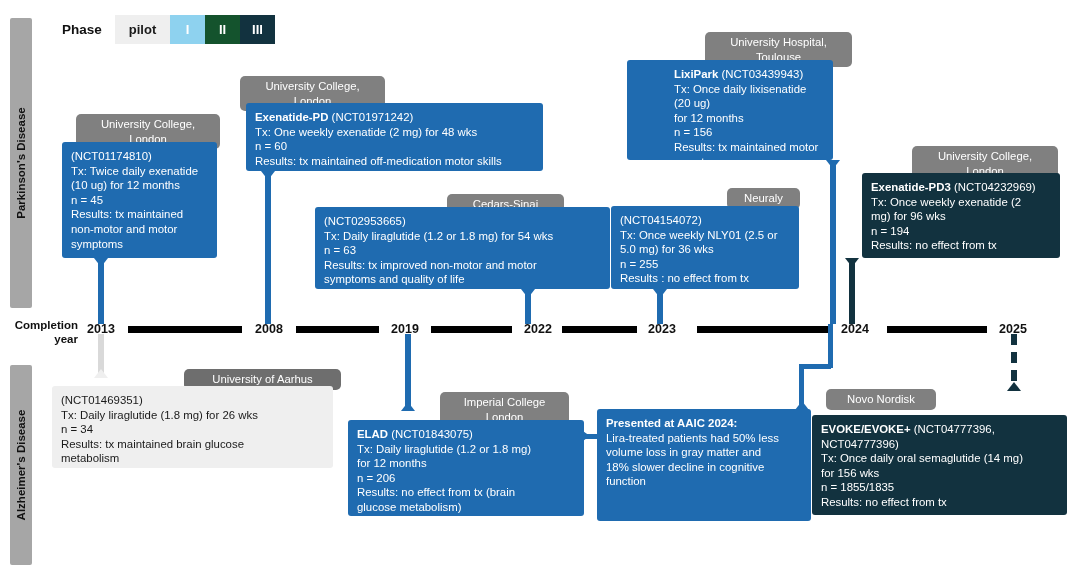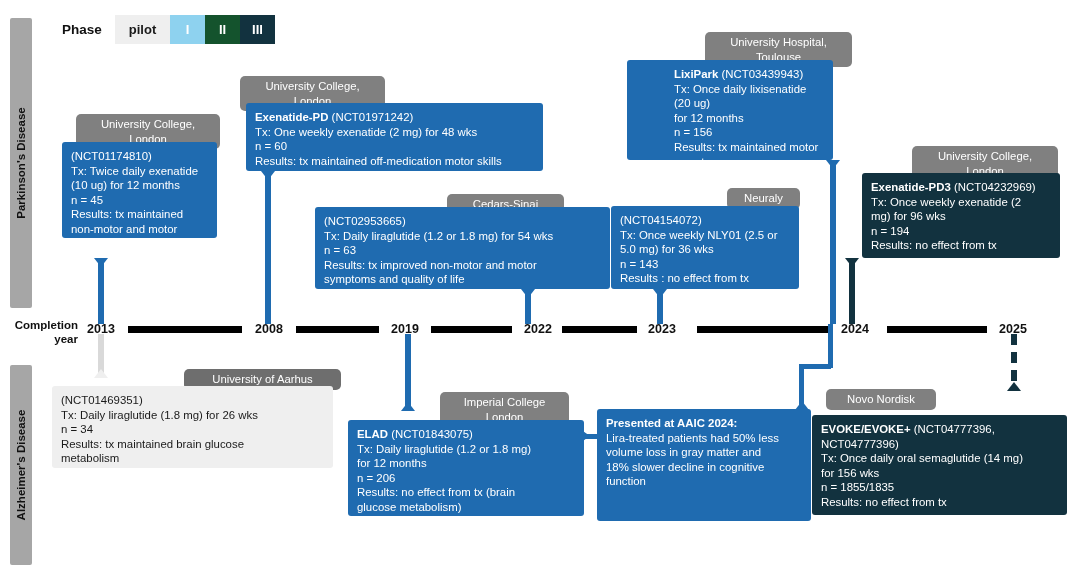--- a/index.html
+++ b/index.html
@@ -95,21 +95,21 @@
 
 <div class="abs seg" style="left:128px;top:326px;width:114px;"></div>
 <div class="abs seg" style="left:296px;top:326px;width:83px;"></div>
 <div class="abs seg" style="left:431px;top:326px;width:81px;"></div>
 <div class="abs seg" style="left:562px;top:326px;width:75px;"></div>
 <div class="abs seg" style="left:697px;top:326px;width:133px;"></div>
 <div class="abs seg" style="left:887px;top:326px;width:100px;"></div>
 
 <div class="abs tag" style="left:76px;top:114px;width:144px;white-space:pre-line;">University College,
 London</div>
-<div class="abs card c-p2" style="left:62px;top:142px;width:155px;height:96px;">
+<div class="abs card c-p2" style="left:62px;top:142px;width:155px;height:116px;">
   <div>(NCT01174810)</div>
   <div>Tx: Twice daily exenatide</div>
   <div>(10 ug) for 12 months</div>
   <div>n =  45</div>
   <div>Results: tx  maintained</div>
   <div>non-motor and motor</div>
   <div>symptoms</div>
 </div>
 <div class="abs nub-down" style="left:94px;top:258px;"></div>
 <div class="abs stem s-p2" style="left:98px;top:262px;height:62px;"></div>
@@ -135,21 +135,21 @@
   <div>symptoms and quality of life</div>
 </div>
 <div class="abs nub-down" style="left:521px;top:289px;"></div>
 <div class="abs stem s-p2" style="left:525px;top:293px;height:31px;"></div>
 
 <div class="abs tag" style="left:727px;top:188px;width:73px;">Neuraly</div>
 <div class="abs card c-p2" style="left:611px;top:206px;width:188px;height:83px;">
   <div>(NCT04154072)</div>
   <div>Tx: Once weekly NLY01 (2.5 or</div>
   <div>5.0 mg) for 36 wks</div>
-  <div>n = 143</div>
+  <div>n = 255</div>
   <div>Results : no effect from tx</div>
 </div>
 <div class="abs nub-down" style="left:653px;top:289px;"></div>
 <div class="abs stem s-p2" style="left:657px;top:293px;height:31px;"></div>
 
 <div class="abs tag" style="left:705px;top:32px;width:147px;white-space:pre-line;">University Hospital,
 Toulouse</div>
 <div class="abs card c-p2" style="left:627px;top:60px;width:206px;height:100px;padding-left:47px;">
   <div><b>LixiPark</b> <span>(NCT03439943)</span></div>
   <div>Tx: Once daily lixisenatide (20 ug)</div>

